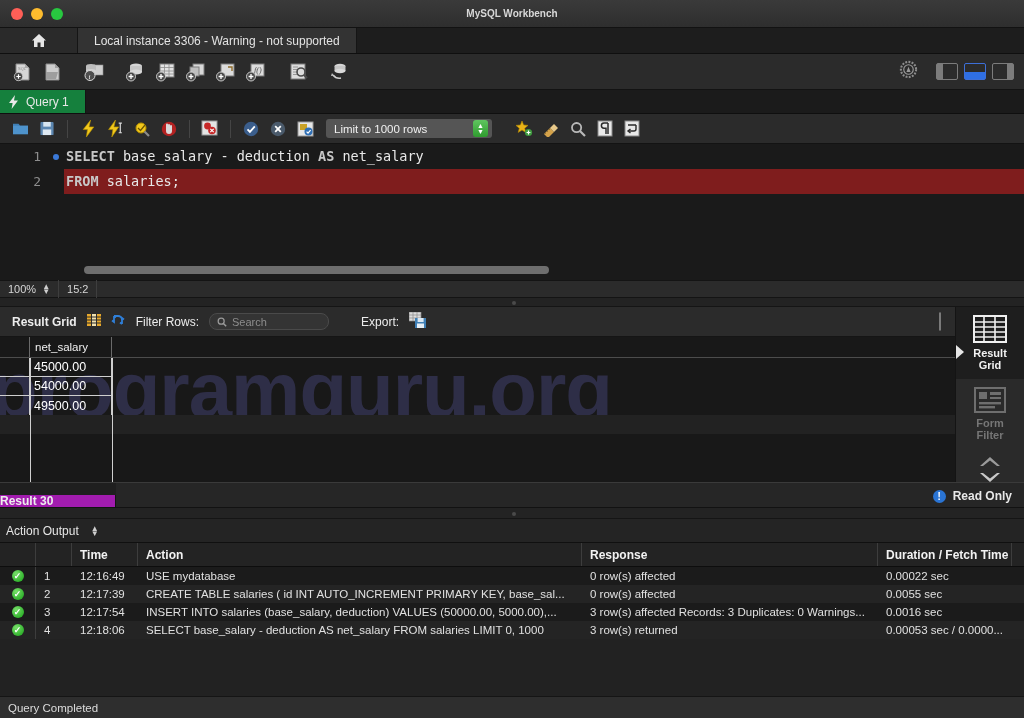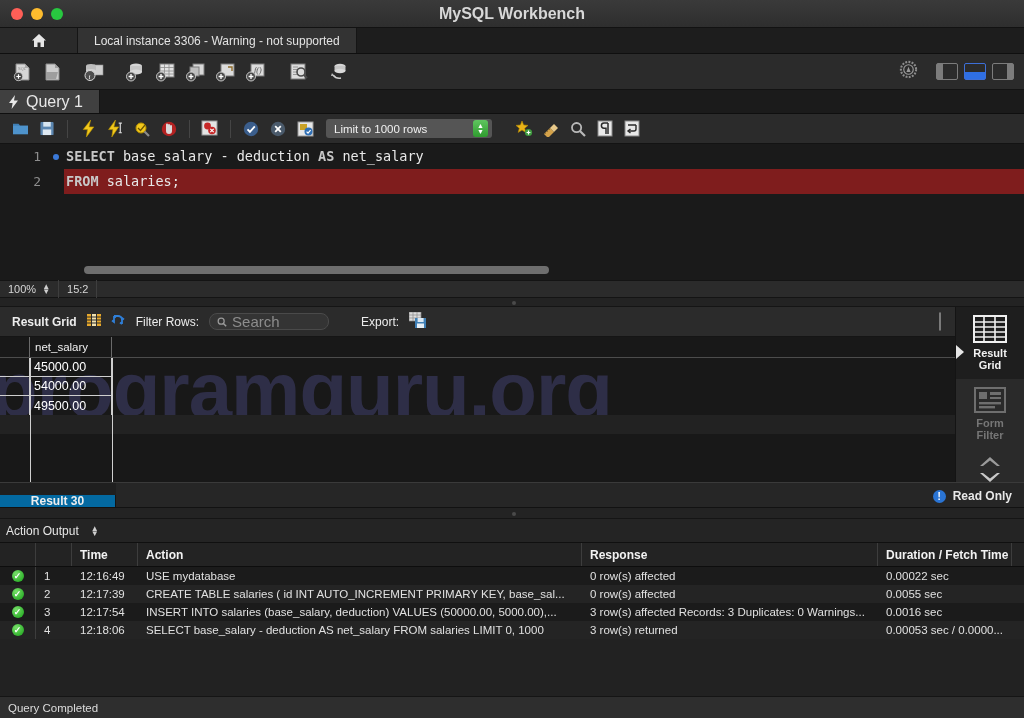--- a/index.html
+++ b/index.html
@@ -18,21 +18,21 @@
     border-bottom: 1px solid #121212;
     display: flex; align-items: center; position: relative;
   }
   .traffic { display: flex; gap: 8px; padding-left: 11px; }
   .dot { width: 12px; height: 12px; border-radius: 50%; }
   .dot.red { background: #ff5f57; }
   .dot.yellow { background: #febc2e; }
   .dot.green { background: #28c840; }
   .title-text {
     position: absolute; left: 0; right: 0; text-align: center;
-    font-size: 16px; color: #d8d8d8; font-weight: bold; pointer-events: none;
+    font-size: 10px; color: #d8d8d8; font-weight: bold; pointer-events: none;
   }
 
   
   .tabstrip {
     height: 26px; background: #1d1d1d; display: flex; align-items: stretch;
     border-bottom: 1px solid #0f0f0f;
     justify-content: space-between;
   }
   .home-tab {
     width: 78px; display: flex; align-items: center; justify-content: center;
@@ -72,22 +72,22 @@
     content: ""; position: absolute; left: 0; right: 0; bottom: 0; height: 7px; background: #2f6fe4;
   }
 
   
   .querytabs {
     height: 24px; background: #1b1b1b; display: flex; align-items: stretch;
     border-bottom: 1px solid #0f0f0f;
   }
   .querytab {
     padding: 0 16px 0 8px; display: flex; align-items: center; gap: 7px;
-    background: #404040; border-right: 1px solid #141414;
-    font-size: 16px; color: #e8e8e8;
+    background: #15803d; border-right: 1px solid #141414;
+    font-size: 12px; color: #e8e8e8;
   }
 
   
   .edtool {
     height: 30px; background: #2b2b2b; border-bottom: 1px solid #131313;
     display: flex; align-items: center; padding-left: 8px; gap: 3px;
   }
   .ed-icon { width: 24px; height: 24px; display: flex; align-items: center; justify-content: center; }
   .sep { width: 1px; height: 18px; background: #454545; margin: 0 5px; }
   .limitbox {
@@ -149,21 +149,21 @@
   .resultwrap { display: flex; height: 175px; }
   .resultmain { flex: 1; display: flex; flex-direction: column; min-width: 0; }
   .resbar {
     height: 30px; background: #2b2b2b; display: flex; align-items: center;
     padding-left: 12px; gap: 10px; border-bottom: 1px solid #151515; position: relative;
   }
   .resbar-title { font-size: 12px; color: #ededed; font-weight: bold; }
   .searchbox {
     width: 120px; height: 17px; background: #343434; border: 1px solid #4a4a4a; border-radius: 8px;
     display: flex; align-items: center; gap: 5px; padding: 0 7px;
-    font-size: 15px; color: #8d8d8d;
+    font-size: 11px; color: #8d8d8d;
   }
   .lbl-static { font-size: 12px; color: #ededed; }
   .resbar-right { position: absolute; right: 14px; }
   .sq-btn { width: 13px; height: 13px; border: 1.5px solid #7a7a7a; border-radius: 2px; }
 
   .grid { flex: 1; background: #181818; position: relative; overflow: hidden; }
   .watermark {
     position: absolute; left: -10px; top: 8px; font-size: 78px; font-weight: bold;
     color: #343352; opacity: .82; white-space: nowrap; letter-spacing: -1px;
     font-family: "Liberation Sans", sans-serif; pointer-events: none;
@@ -209,22 +209,22 @@
   .rs-item.active { background: #1e1e1e; color: #f2f2f2; }
   .rs-item.inactive { color: #767676; }
   .rs-chev { margin-top: 6px; display: flex; flex-direction: column; align-items: center; color: #9a9a9a; }
 
   
   .restabs {
     height: 26px; background: #1f1f1f; display: flex; align-items: stretch;
     border-top: 1px solid #3a3a3a; border-bottom: 1px solid #121212; position: relative;
   }
   .restab {
-    width: 116px; display: flex; align-items: center; justify-content: center;
-    background: #0369a1; border-right: 1px solid #141414;
+    width: 116px; display: flex; align-items: center; justify-content: flex-start;
+    background: #a21caf; border-right: 1px solid #141414;
     font-size: 12px; color: #ededed; font-weight: bold; margin-top: 12px;
   }
   .restabs-rest { flex: 1; background: #262626; }
   .readonly {
     position: absolute; right: 12px; top: 0; height: 26px;
     display: flex; align-items: center; gap: 7px; font-size: 12px; color: #e8e8e8; font-weight: bold;
   }
   .infodot {
     width: 13px; height: 13px; border-radius: 50%; background: #2a74d4;
     color: #fff; font-size: 10px; font-weight: bold; line-height: 13px; text-align: center;

